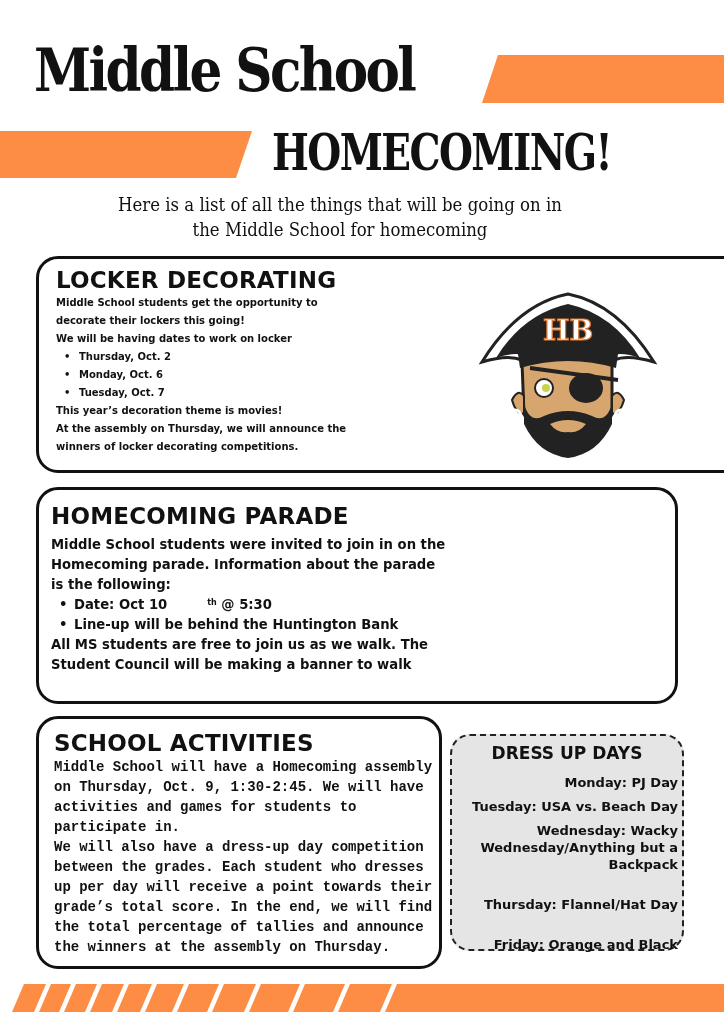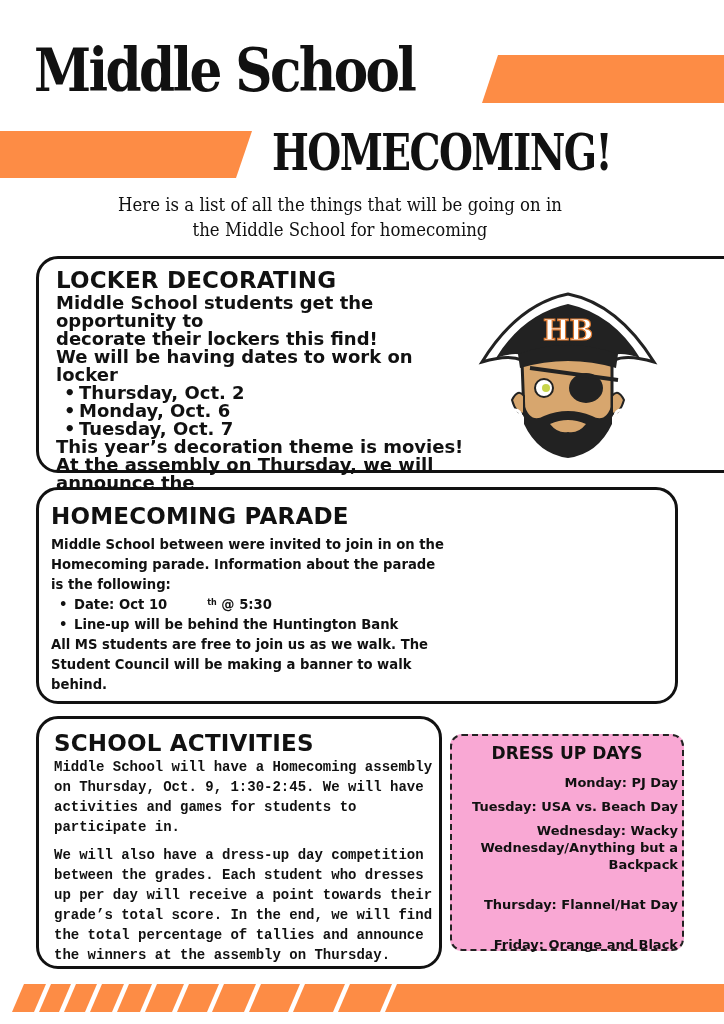--- a/index.html
+++ b/index.html
@@ -15,34 +15,34 @@
   .subtitle { position: absolute; left: 60px; top: 192px; width: 560px; text-align: center; font-family: "DejaVu Serif", serif; font-size: 18px; line-height: 25px; transform: scaleX(0.92); transform-origin: center top; }
 
   .card { position: absolute; border: 3px solid #111; border-radius: 22px; background: #fff; }
   #card-locker { left: 36px; top: 256px; width: 712px; height: 217px; text-decoration: underline; }
   #card-parade { left: 36px; top: 487px; width: 642px; height: 217px; }
   #card-activities { left: 36px; top: 716px; width: 406px; height: 253px; }
 
   .card h2 { font-family: "DejaVu Sans", sans-serif; font-weight: bold; font-size: 23px; letter-spacing: 0.2px; line-height: 28px; }
   .card p, .card li { font-weight: bold; font-size: 13.6px; }
   #card-locker .inner { position: absolute; left: 17px; top: 7px; width: 420px; }
-  #card-locker p, #card-locker li { line-height: 18px; font-size: 18px; }
+  #card-locker p, #card-locker li { line-height: 18px; font-size: 10px; }
   #card-parade .inner { position: absolute; left: 12px; top: 12px; width: 420px; }
   #card-parade h2 { margin-bottom: 5px; }
   #card-parade p, #card-parade li { line-height: 20px; font-size: 13.2px; }
   #card-activities .inner { position: absolute; left: 15px; top: 10px; width: 384px; }
   #card-activities p { line-height: 20px; font-size: 14px; font-family: Liberation Mono, monospace; }
-  #card-activities p + p { margin-top: 8px; }
+  #card-activities p + p { }
   ul { list-style: none; padding-left: 8px; }
   li::before { content: "\2022"; display: inline-block; width: 15px; }
   sup { font-size: 8px; vertical-align: top; position: relative; top: -2px; padding-left: 40px; }
 
   .logo { position: absolute; left: 478px; top: 284px; width: 180px; height: 175px; }
 
-  .dress { position: absolute; left: 450px; top: 734px; width: 234px; height: 217px; background: #f9a8d4; border: 2px dashed #222; border-radius: 12px; text-align: center; }
+  .dress { position: absolute; left: 450px; top: 734px; width: 234px; height: 217px; background: #e5e5e5; border: 2px dashed #222; border-radius: 20px; text-align: center; }
   .dress h3 { font-weight: bold; font-size: 17px; margin-top: 6px; line-height: 22px; }
   .dress .day { font-weight: bold; font-size: 13px; line-height: 17px; margin-top: 7px; padding: 0 4px; text-align: right; }
   .dress .day:first-of-type { margin-top: 10px; }
   .dress .day.wide { margin-top: 23px; }
 
   .stripes { position: absolute; left: 0; top: 984px; width: 724px; height: 28px; }
 </style>
 </head>
 <body>
 
@@ -53,21 +53,21 @@
 <h1 class="title2">HOMECOMING!</h1>
 <div class="subtitle">
   <div>Here is a list of all the things that will be going on in</div>
   <div>the Middle School for homecoming</div>
 </div>
 
 <section class="card" id="card-locker">
   <div class="inner">
     <h2>LOCKER DECORATING</h2>
     <p>Middle School students get the opportunity to</p>
-    <p>decorate their lockers this find!</p>
+    <p>decorate their lockers this going!</p>
     <p>We will be having dates to work on locker</p>
     <ul>
       <li>Thursday, Oct. 2</li>
       <li>Monday, Oct. 6</li>
       <li>Tuesday, Oct. 7</li>
     </ul>
     <p>This year’s decoration theme is movies!</p>
     <p>At the assembly on Thursday, we will announce the</p>
     <p>winners of locker decorating competitions.</p>
   </div>
@@ -96,30 +96,29 @@
   <path d="M146 116 Q140 104 134 112 L134 130 Q142 130 146 116 Z" fill="#d7a66e" stroke="#222" stroke-width="2"></path>
   <circle cx="37" cy="132" r="6" fill="none" stroke="#fff" stroke-width="3"></circle>
   <circle cx="143" cy="132" r="6" fill="none" stroke="#fff" stroke-width="3"></circle>
 
   <text x="90" y="56" text-anchor="middle" font-family="DejaVu Serif, serif" font-weight="bold" font-size="28" fill="#fff" stroke="#e07a30" stroke-width="1.2">HB</text>
 </svg>
 
 <section class="card" id="card-parade">
   <div class="inner">
     <h2>HOMECOMING PARADE</h2>
-    <p>Middle School between were invited to join in on the</p>
+    <p>Middle School students were invited to join in on the</p>
     <p>Homecoming parade. Information about the parade</p>
     <p>is the following:</p>
     <ul>
       <li><span>Date: Oct 10</span><sup>th</sup><span> @ 5:30</span></li>
       <li>Line-up will be behind the Huntington Bank</li>
     </ul>
     <p>All MS students are free to join us as we walk. The</p>
     <p>Student Council will be making a banner to walk</p>
-    <p>behind.</p>
   </div>
 </section>
 
 <section class="card" id="card-activities">
   <div class="inner">
     <h2>SCHOOL ACTIVITIES</h2>
     <p>Middle School will have a Homecoming assembly on Thursday, Oct. 9, 1:30-2:45. We will have activities and games for students to participate in.</p>
     <p>We will also have a dress-up day competition between the grades. Each student who dresses up per day will receive a point towards their grade’s total score. In the end, we will find the total percentage of tallies and announce the winners at the assembly on Thursday.</p>
   </div>
 </section>

